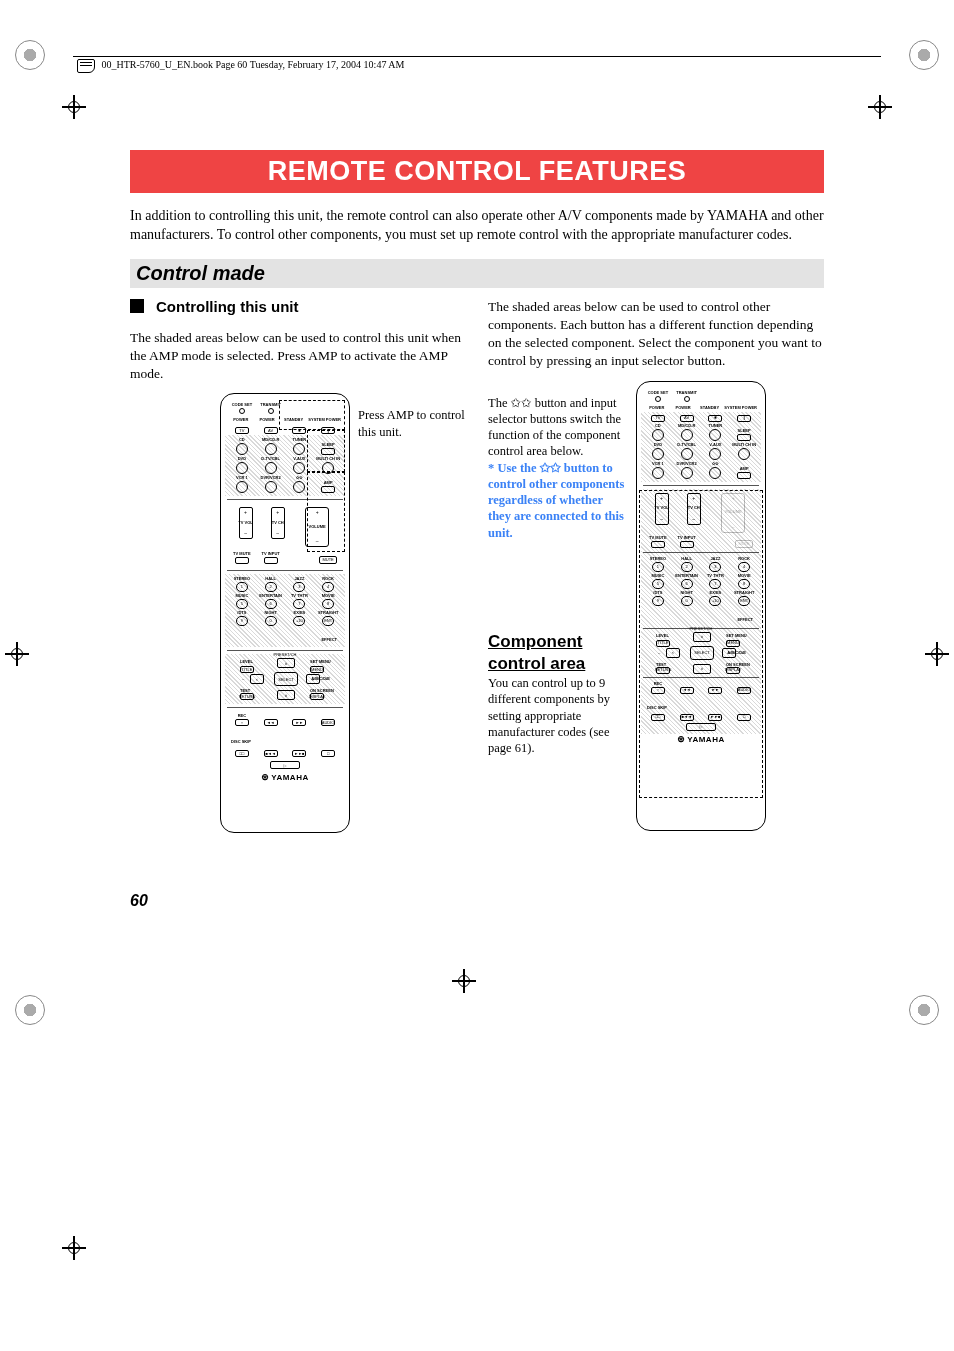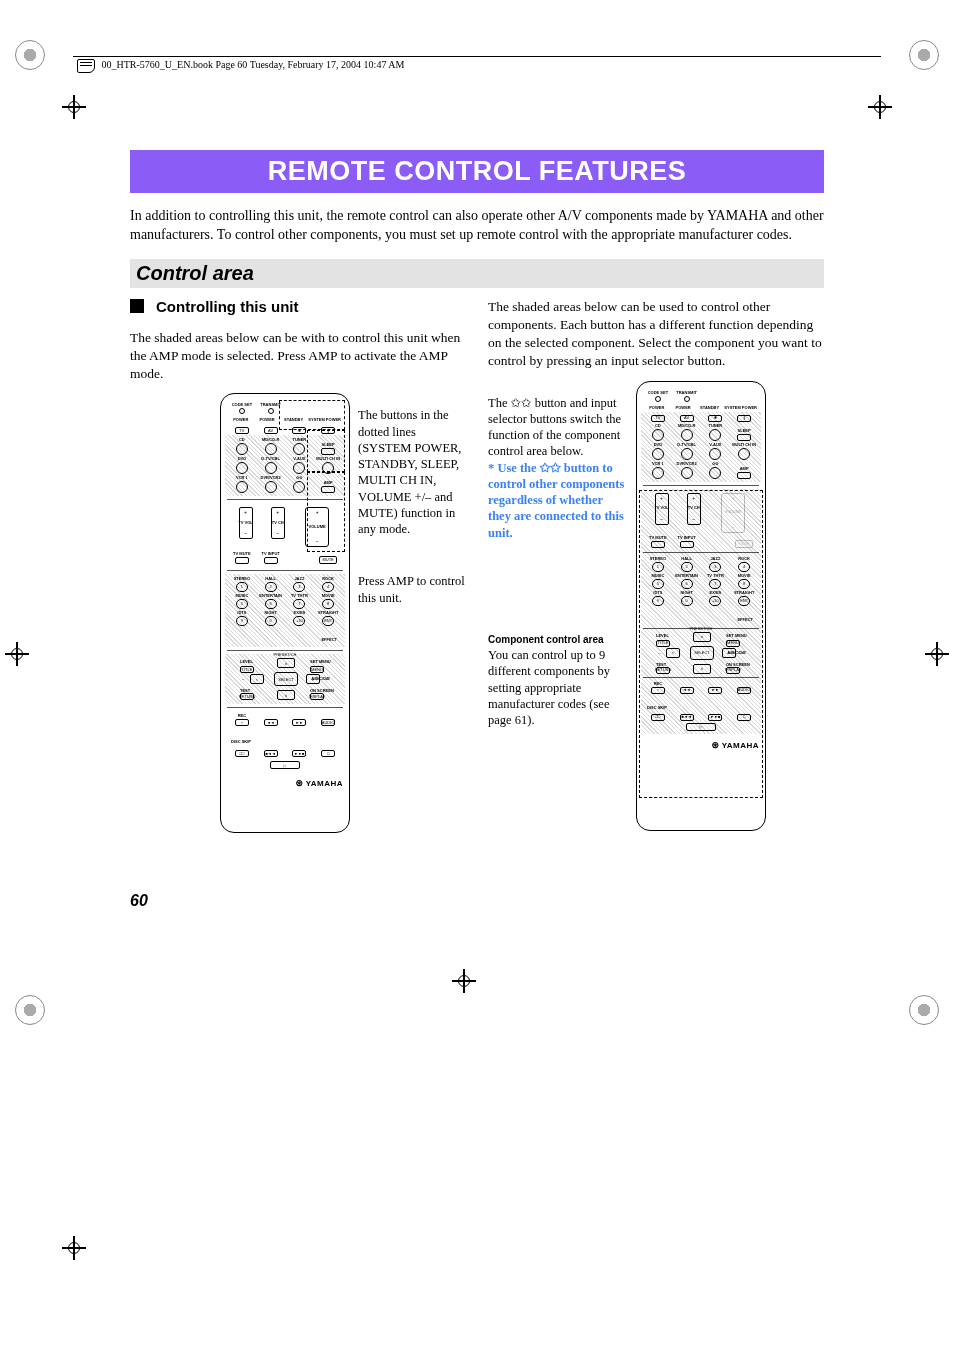--- a/index.html
+++ b/index.html
@@ -29,21 +29,21 @@
       position: absolute;
       top: 56px;
       left: 73px;
       right: 73px;
       border-top: 1px solid #000;
       font-size: 10px;
       padding: 2px 4px;
     }
 
     .chapter-title {
-      background: #8b5cf6;
+      background: #ef4444;
       color: #fff;
       text-align: center;
       font-family: Arial, Helvetica, sans-serif;
       font-weight: 700;
       font-size: 27px;
       padding: 6px 0;
       letter-spacing: 0.5px;
       margin-bottom: 14px;
     }
     .intro-text {
@@ -132,22 +132,22 @@
       inset: -2px;
       background: repeating-linear-gradient(45deg, rgba(0,0,0,0.15) 0 1px, transparent 1px 3px);
       pointer-events: none;
       z-index: 0;
     }
     .dotted-box { position:absolute; border:1px dashed #000; pointer-events:none; }
     .annot-col { font-size: 12.5px; line-height: 1.3; }
     .annot-item { margin-bottom: 16px; position: relative; }
     .right-annot-col { font-size: 12.5px; line-height: 1.3; width: 140px; }
     .right-annot-col .annot-item { margin-bottom: 90px; }
-    .comp-head { font-family: Arial, Helvetica, sans-serif; font-weight:700; font-size: 10px; }
-    .logo { text-align:right; font-family: Arial, Helvetica, sans-serif; font-weight:700; font-size:8px; margin-top:6px; letter-spacing:0.5px; }
+    .comp-head { font-family: Arial, Helvetica, sans-serif; font-weight:700; font-size: 17px; text-decoration: underline; }
+    .logo { text-align:center; font-family: Arial, Helvetica, sans-serif; font-weight:700; font-size:8px; margin-top:0; letter-spacing:0.5px; }
     .logo::before { content:"⊛"; margin-right:2px; font-size:9px; }
     .pagenum {
       position: absolute;
       left: 130px;
       bottom: 135px;
       font-family: Arial, Helvetica, sans-serif;
       font-weight: 700;
       font-style: italic;
       font-size: 16px;
     }
@@ -183,30 +183,30 @@
 
   <div class="header-line">
     <span style="display:inline-block; width:18px; height:14px; border:1px solid #000; border-radius:2px 2px 6px 2px; vertical-align:middle; margin-right:4px; position:relative;"><span style="position:absolute;inset:2px;border-top:1px solid #000;"></span><span style="position:absolute;inset:5px 2px 2px 2px;border-top:1px solid #000;"></span></span>
     <span>00_HTR-5760_U_EN.book  Page 60  Tuesday, February 17, 2004  10:47 AM</span>
   </div>
 
   <h1 class="chapter-title">REMOTE CONTROL FEATURES</h1>
 
   <p class="intro-text">In addition to controlling this unit, the remote control can also operate other A/V components made by YAMAHA and other manufacturers. To control other components, you must set up remote control with the appropriate manufacturer codes.</p>
 
-  <div class="section-bar">Control area</div>
+  <div class="section-bar">Control made</div>
 
   <div class="two-col">
 
     <div class="col">
       <div class="subhead">
         <span class="blackbox"></span>
         <span>Controlling this unit</span>
       </div>
-      <p class="body-text">The shaded areas below can be with to control this unit when the AMP mode is selected. Press AMP to activate the AMP mode.</p>
+      <p class="body-text">The shaded areas below can be used to control this unit when the AMP mode is selected. Press AMP to activate the AMP mode.</p>
 
       <div class="diagram-area" style="margin-left:90px;">
 
         <div class="remote">
 
           <div class="dotted-box" style="top:6px; left:58px; width:66px; height:30px;"></div>
           <div class="dotted-box" style="top:36px; left:86px; width:38px; height:42px;"></div>
           <div class="dotted-box" style="top:78px; left:86px; width:38px; height:80px;"></div>
 
           <div class="remote-row">
@@ -454,21 +454,20 @@
                 <span class="btn-rect sm">□</span>
               </div>
           </div>
           <div class="remote-row" style="justify-content:center;">
             <span class="btn-rect" style="width:30px;">▷</span>
           </div>
           <div class="logo">YAMAHA</div>
         </div>
 
         <div class="annot-col" style="width:110px; padding-top:14px;">
-          <div class="annot-item" style="min-height:150px;">The buttons in the dotted lines (SYSTEM POWER, STANDBY, SLEEP, MULTI CH IN, VOLUME +/– and MUTE) function in any mode.</div>
           <div class="annot-item">Press AMP to control this unit.</div>
         </div>
       </div>
     </div>
 
     <div class="col">
       <p class="body-text">The shaded areas below can be used to control other components. Each button has a different function depending on the selected component. Select the component you want to control by pressing an input selector button.</p>
 
       <div class="diagram-area">
 

